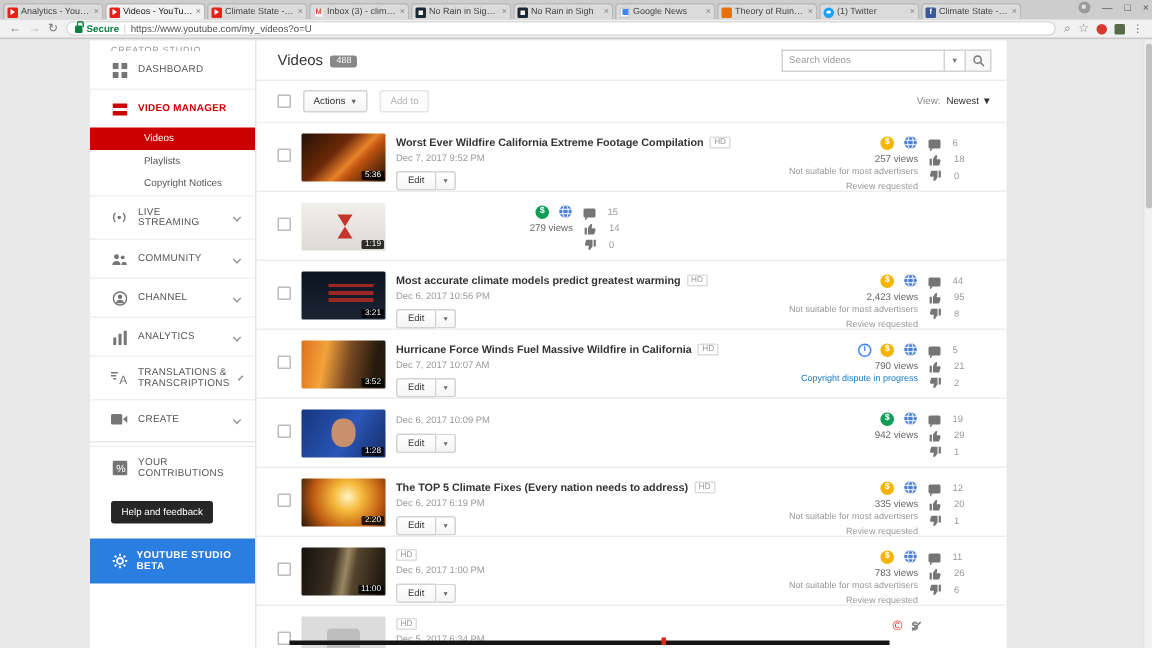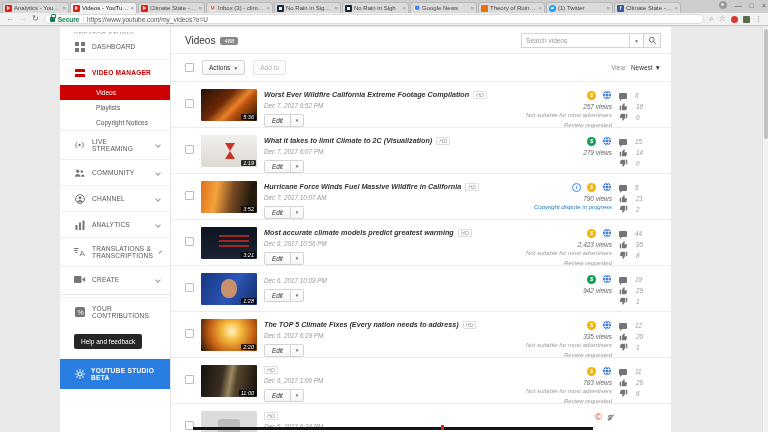--- a/index.html
+++ b/index.html
@@ -70,21 +70,21 @@
   .toolbar { display:flex; align-items:center; padding:6px 10px 6px 14px; gap:8px; }
   .checkbox { width:9px; height:9px; border:1px solid #bbb; border-radius:1px; background:#fff; flex:0 0 auto; }
   .btn { display:inline-flex; align-items:center; gap:3px; border:1px solid #d3d3d3; background:linear-gradient(#fff,#f5f5f5); border-radius:2px; font-size:6.5px; color:#333; padding:3px 6px; cursor:pointer; }
   .btn .caret { font-size:5px; color:#666; }
   .btn.disabled { color:#b5b5b5; border-color:#e5e5e5; background:#fcfcfc; }
   .view-sort { margin-left:auto; display:flex; align-items:center; gap:4px; font-size:6.5px; }
   .view-label { color:#888; }
   .sort-value { color:#333; display:flex; align-items:center; gap:2px; }
 
   .video-list { flex:1; overflow:hidden; }
-  .vrow { display:flex; padding:7px 8px 7px 14px; border-top:1px solid #ededed; gap:7px; height:46px;font-style:italic; }
+  .vrow { display:flex; padding:7px 8px 7px 14px; border-top:1px solid #ededed; gap:7px; height:46px; }
   .vthumb { width:56px; height:32px; position:relative; flex:0 0 auto; border-radius:1px; overflow:hidden; }
   .vdur { position:absolute; right:1px; bottom:1px; background:rgba(0,0,0,.8); color:#fff; font-size:5.5px; padding:0 2px; border-radius:1px; }
   .t-fire-dark { background:linear-gradient(135deg,#241005 0%,#6e2a08 40%,#e8822a 58%,#c05510 66%,#1a0d05 100%); }
   .t-hourglass { background:linear-gradient(180deg,#f1efeb,#dedad4); position:relative; }
   .t-hourglass:after { content:""; position:absolute; left:24px; top:8px; width:0; height:0; border-left:5px solid transparent; border-right:5px solid transparent; border-top:8px solid #c6342c; }
   .t-hourglass:before { content:""; position:absolute; left:24px; top:16px; width:0; height:0; border-left:5px solid transparent; border-right:5px solid transparent; border-bottom:8px solid #c6342c; }
   .t-firefighter { background:linear-gradient(100deg,#e07018 0%,#f3a33c 28%,#7a4a22 55%,#241a0e 85%); }
   .t-dark-red { background:linear-gradient(180deg,#0d1420,#1b2434); position:relative; }
   .t-dark-red:after { content:""; position:absolute; left:18px; top:8px; width:30px; height:14px; background:repeating-linear-gradient(180deg,#b52a22 0 2.5px,transparent 2.5px 5px); opacity:.85; }
   .t-face-blue { background:linear-gradient(120deg,#17367e,#2b57b8 55%,#142c66); position:relative; }
@@ -408,61 +408,105 @@
               </span>
               <span class="eng-count">0</span>
             </div>
           </div>
         </div>
         <div class="vrow">
           <span class="checkbox" style="margin-top:10px;"></span>
           <div class="vthumb t-hourglass">
             <span class="vdur">1:19</span>
           </div>
+          <div class="vstats">
+            <div class="stat-icons">
+              <span class="dollar" style="background: rgb(15, 157, 88);">$</span>
+              <span>
+                <svg width="10" height="10" viewBox="0 0 12 12">
+                  <circle cx="6" cy="6" r="5" fill="#4a7fd6"></circle>
+                  <ellipse cx="6" cy="6" rx="2.2" ry="5" fill="none" stroke="#fff" stroke-width="0.8"></ellipse>
+                  <line x1="1.2" y1="4.2" x2="10.8" y2="4.2" stroke="#fff" stroke-width="0.8"></line>
+                  <line x1="1.2" y1="7.8" x2="10.8" y2="7.8" stroke="#fff" stroke-width="0.8"></line>
+                </svg>
+              </span>
+            </div>
+            <div class="vviews">279 views</div>
+          </div>
+          <div class="vengage">
+            <div class="eng-line">
+              <span class="i-comment"></span>
+              <span class="eng-count">15</span>
+            </div>
+            <div class="eng-line">
+              <span>
+                <svg width="9" height="9" viewBox="0 0 12 12">
+                  <path d="M1 5h2v6H1zM4 11h4.8c.5 0 .9-.3 1-.8l.9-3.4c.2-.6-.3-1.3-1-1.3H7.2l.5-2.6c.1-.6-.3-1.1-.9-1.1-.3 0-.6.2-.8.4L4 5z" fill="#757575"></path>
+                </svg>
+              </span>
+              <span class="eng-count">14</span>
+            </div>
+            <div class="eng-line">
+              <span style="transform:scale(-1,-1);display:inline-block;">
+                <svg width="9" height="9" viewBox="0 0 12 12">
+                  <path d="M1 5h2v6H1zM4 11h4.8c.5 0 .9-.3 1-.8l.9-3.4c.2-.6-.3-1.3-1-1.3H7.2l.5-2.6c.1-.6-.3-1.1-.9-1.1-.3 0-.6.2-.8.4L4 5z" fill="#757575"></path>
+                </svg>
+              </span>
+              <span class="eng-count">0</span>
+            </div>
+          </div>
+        </div>
+        <div class="vrow">
+          <span class="checkbox" style="margin-top:10px;"></span>
+          <div class="vthumb t-dark-red">
+            <span class="vdur">3:21</span>
+          </div>
           <div class="vinfo"><div class="vtitle-line">
-              <span class="vtitle">What it takes to limit Climate to 2C (Visualization)</span>
+              <span class="vtitle">Most accurate climate models predict greatest warming</span>
               <span class="hd-badge">HD</span>
-            </div><div class="vdate">Dec 7, 2017 6:07 PM</div><div class="edit-group">
+            </div><div class="vdate">Dec 6, 2017 10:56 PM</div><div class="edit-group">
               <span class="edit-btn">Edit</span>
               <span class="edit-caret">▼</span>
             </div></div>
           <div class="vstats">
             <div class="stat-icons">
-              <span class="dollar" style="background: rgb(15, 157, 88);">$</span>
+              <span class="dollar" style="background: rgb(244, 180, 0);">$</span>
               <span>
                 <svg width="10" height="10" viewBox="0 0 12 12">
                   <circle cx="6" cy="6" r="5" fill="#4a7fd6"></circle>
                   <ellipse cx="6" cy="6" rx="2.2" ry="5" fill="none" stroke="#fff" stroke-width="0.8"></ellipse>
                   <line x1="1.2" y1="4.2" x2="10.8" y2="4.2" stroke="#fff" stroke-width="0.8"></line>
                   <line x1="1.2" y1="7.8" x2="10.8" y2="7.8" stroke="#fff" stroke-width="0.8"></line>
                 </svg>
               </span>
             </div>
-            <div class="vviews">279 views</div>
+            <div class="vviews">2,423 views</div>
+            <div class="vnote">Not suitable for most advertisers</div>
+            <div class="vnote">Review requested</div>
           </div>
           <div class="vengage">
             <div class="eng-line">
               <span class="i-comment"></span>
-              <span class="eng-count">15</span>
-            </div>
-            <div class="eng-line">
-              <span>
-                <svg width="9" height="9" viewBox="0 0 12 12">
-                  <path d="M1 5h2v6H1zM4 11h4.8c.5 0 .9-.3 1-.8l.9-3.4c.2-.6-.3-1.3-1-1.3H7.2l.5-2.6c.1-.6-.3-1.1-.9-1.1-.3 0-.6.2-.8.4L4 5z" fill="#757575"></path>
-                </svg>
-              </span>
-              <span class="eng-count">14</span>
+              <span class="eng-count">44</span>
+            </div>
+            <div class="eng-line">
+              <span>
+                <svg width="9" height="9" viewBox="0 0 12 12">
+                  <path d="M1 5h2v6H1zM4 11h4.8c.5 0 .9-.3 1-.8l.9-3.4c.2-.6-.3-1.3-1-1.3H7.2l.5-2.6c.1-.6-.3-1.1-.9-1.1-.3 0-.6.2-.8.4L4 5z" fill="#757575"></path>
+                </svg>
+              </span>
+              <span class="eng-count">95</span>
             </div>
             <div class="eng-line">
               <span style="transform:scale(-1,-1);display:inline-block;">
                 <svg width="9" height="9" viewBox="0 0 12 12">
                   <path d="M1 5h2v6H1zM4 11h4.8c.5 0 .9-.3 1-.8l.9-3.4c.2-.6-.3-1.3-1-1.3H7.2l.5-2.6c.1-.6-.3-1.1-.9-1.1-.3 0-.6.2-.8.4L4 5z" fill="#757575"></path>
                 </svg>
               </span>
-              <span class="eng-count">0</span>
+              <span class="eng-count">8</span>
             </div>
           </div>
         </div>
         <div class="vrow">
           <span class="checkbox" style="margin-top:10px;"></span>
           <div class="vthumb t-firefighter">
             <span class="vdur">3:52</span>
           </div>
           <div class="vinfo"><div class="vtitle-line">
               <span class="vtitle">Hurricane Force Winds Fuel Massive Wildfire in California</span>
@@ -505,71 +549,20 @@
                 <svg width="9" height="9" viewBox="0 0 12 12">
                   <path d="M1 5h2v6H1zM4 11h4.8c.5 0 .9-.3 1-.8l.9-3.4c.2-.6-.3-1.3-1-1.3H7.2l.5-2.6c.1-.6-.3-1.1-.9-1.1-.3 0-.6.2-.8.4L4 5z" fill="#757575"></path>
                 </svg>
               </span>
               <span class="eng-count">2</span>
             </div>
           </div>
         </div>
         <div class="vrow">
           <span class="checkbox" style="margin-top:10px;"></span>
-          <div class="vthumb t-dark-red">
-            <span class="vdur">3:21</span>
-          </div>
-          <div class="vinfo"><div class="vtitle-line">
-              <span class="vtitle">Most accurate climate models predict greatest warming</span>
-              <span class="hd-badge">HD</span>
-            </div><div class="vdate">Dec 6, 2017 10:56 PM</div><div class="edit-group">
-              <span class="edit-btn">Edit</span>
-              <span class="edit-caret">▼</span>
-            </div></div>
-          <div class="vstats">
-            <div class="stat-icons">
-              <span class="dollar" style="background: rgb(244, 180, 0);">$</span>
-              <span>
-                <svg width="10" height="10" viewBox="0 0 12 12">
-                  <circle cx="6" cy="6" r="5" fill="#4a7fd6"></circle>
-                  <ellipse cx="6" cy="6" rx="2.2" ry="5" fill="none" stroke="#fff" stroke-width="0.8"></ellipse>
-                  <line x1="1.2" y1="4.2" x2="10.8" y2="4.2" stroke="#fff" stroke-width="0.8"></line>
-                  <line x1="1.2" y1="7.8" x2="10.8" y2="7.8" stroke="#fff" stroke-width="0.8"></line>
-                </svg>
-              </span>
-            </div>
-            <div class="vviews">2,423 views</div>
-            <div class="vnote">Not suitable for most advertisers</div>
-            <div class="vnote">Review requested</div>
-          </div>
-          <div class="vengage">
-            <div class="eng-line">
-              <span class="i-comment"></span>
-              <span class="eng-count">44</span>
-            </div>
-            <div class="eng-line">
-              <span>
-                <svg width="9" height="9" viewBox="0 0 12 12">
-                  <path d="M1 5h2v6H1zM4 11h4.8c.5 0 .9-.3 1-.8l.9-3.4c.2-.6-.3-1.3-1-1.3H7.2l.5-2.6c.1-.6-.3-1.1-.9-1.1-.3 0-.6.2-.8.4L4 5z" fill="#757575"></path>
-                </svg>
-              </span>
-              <span class="eng-count">95</span>
-            </div>
-            <div class="eng-line">
-              <span style="transform:scale(-1,-1);display:inline-block;">
-                <svg width="9" height="9" viewBox="0 0 12 12">
-                  <path d="M1 5h2v6H1zM4 11h4.8c.5 0 .9-.3 1-.8l.9-3.4c.2-.6-.3-1.3-1-1.3H7.2l.5-2.6c.1-.6-.3-1.1-.9-1.1-.3 0-.6.2-.8.4L4 5z" fill="#757575"></path>
-                </svg>
-              </span>
-              <span class="eng-count">8</span>
-            </div>
-          </div>
-        </div>
-        <div class="vrow">
-          <span class="checkbox" style="margin-top:10px;"></span>
           <div class="vthumb t-face-blue">
             <span class="vdur">1:28</span>
           </div>
           <div class="vinfo"><div class="vdate">Dec 6, 2017 10:09 PM</div><div class="edit-group">
               <span class="edit-btn">Edit</span>
               <span class="edit-caret">▼</span>
             </div></div>
           <div class="vstats">
             <div class="stat-icons">
               <span class="dollar" style="background: rgb(15, 157, 88);">$</span>

